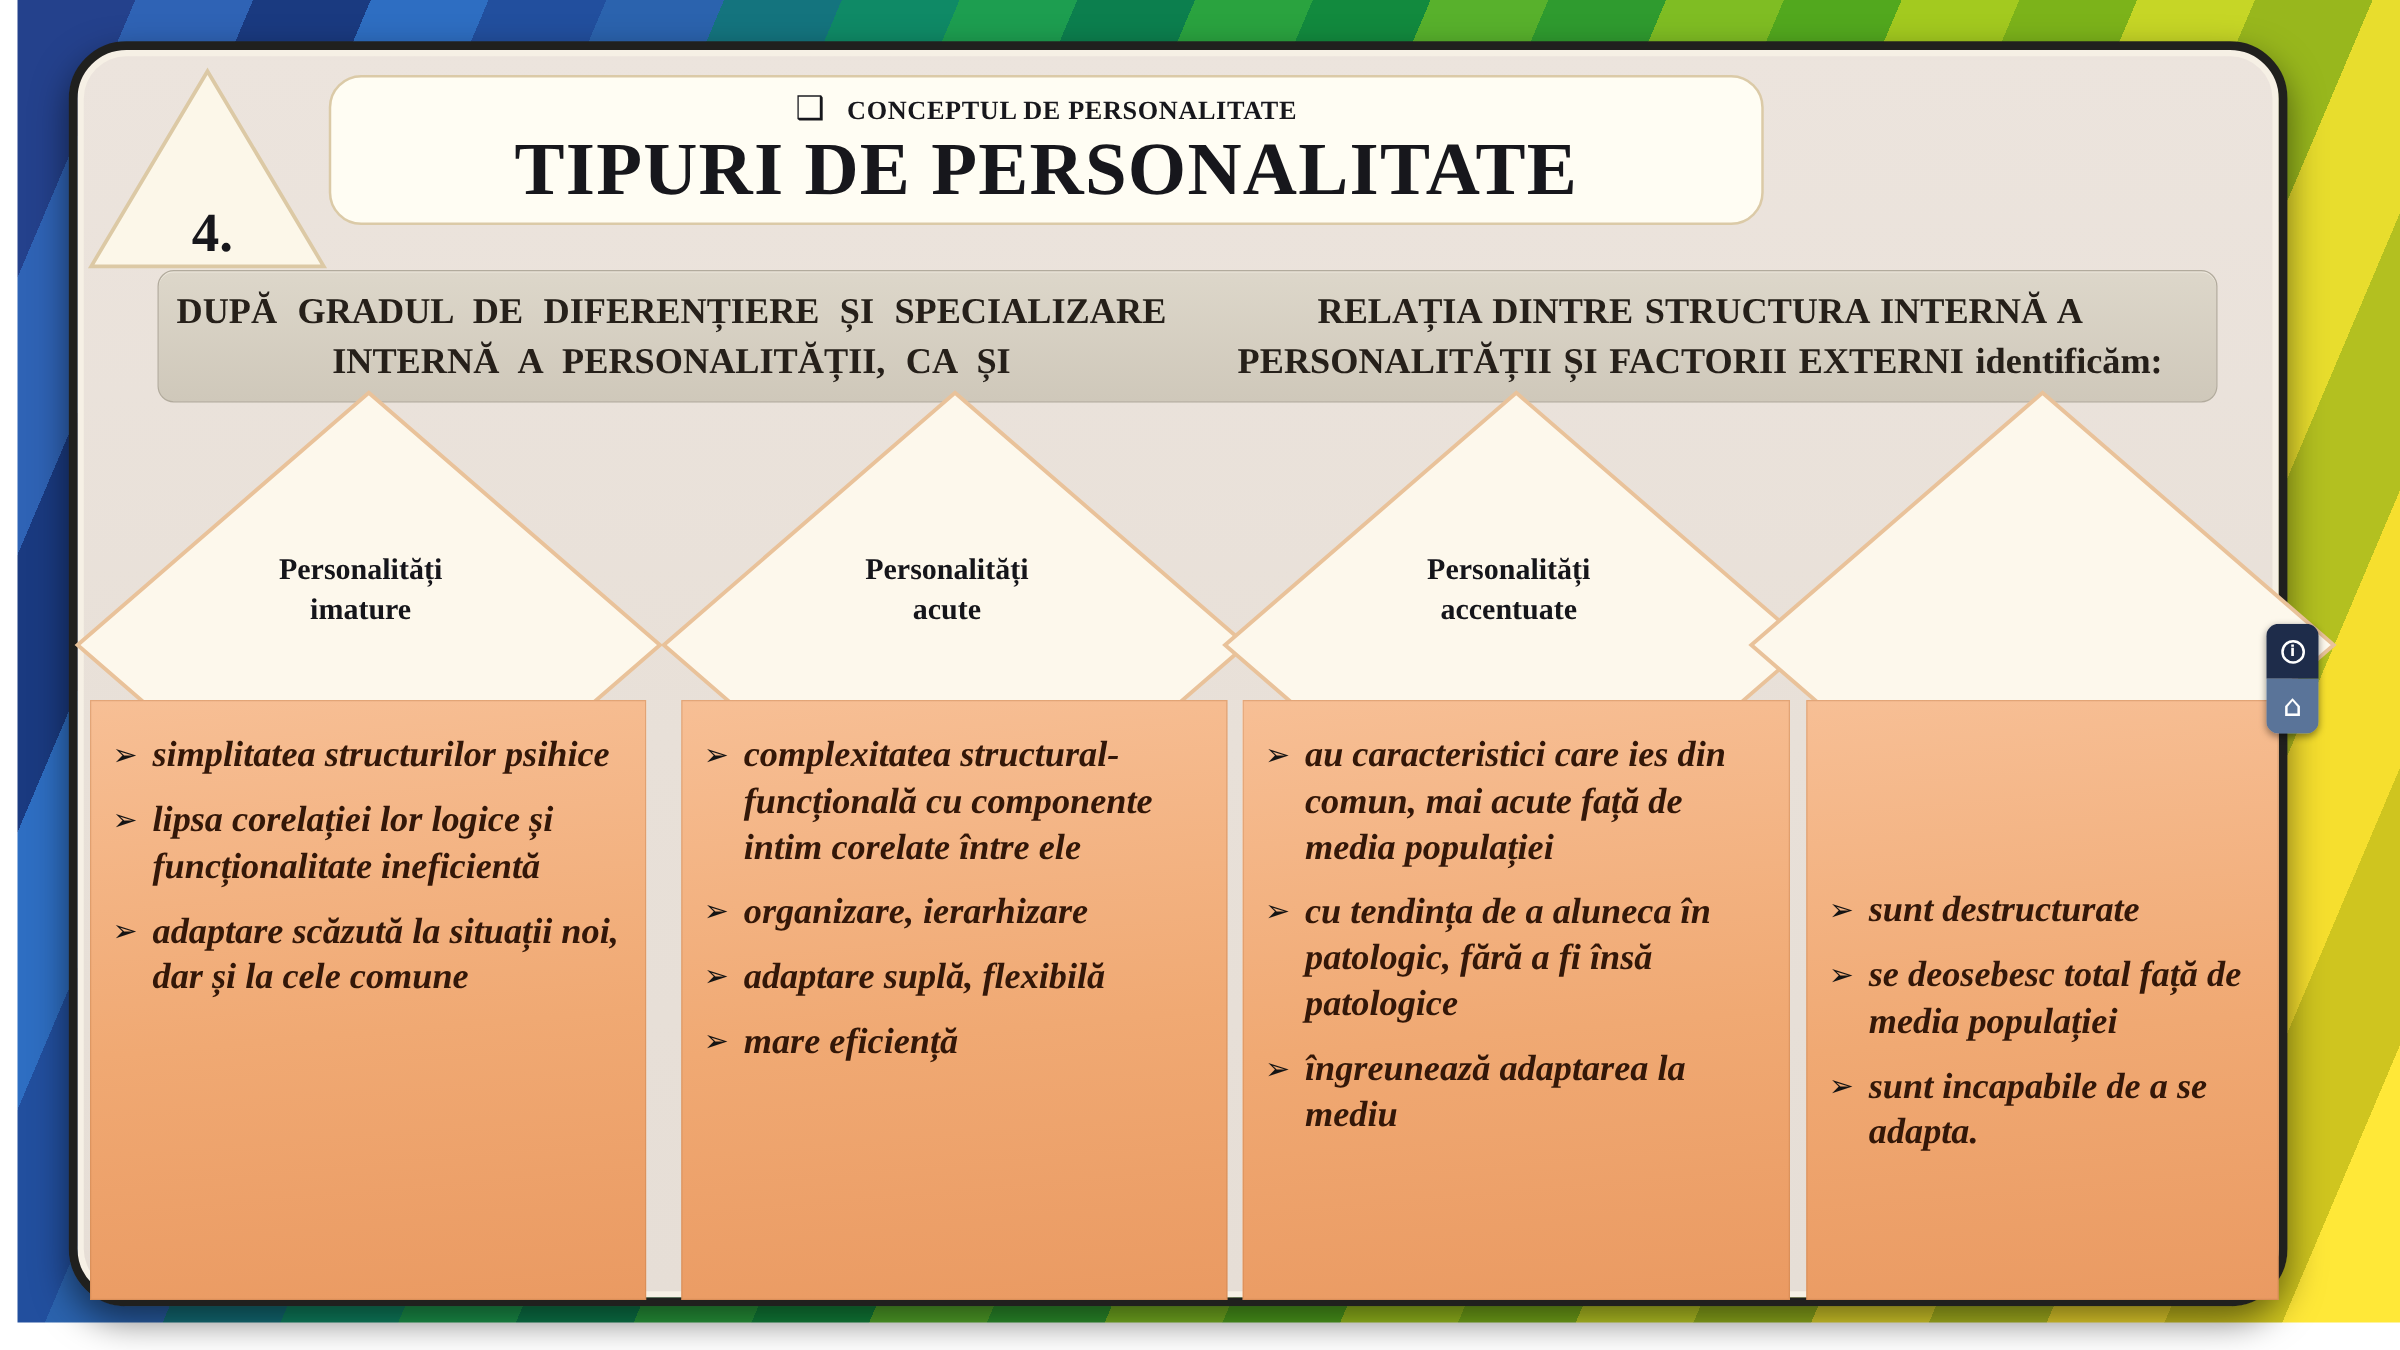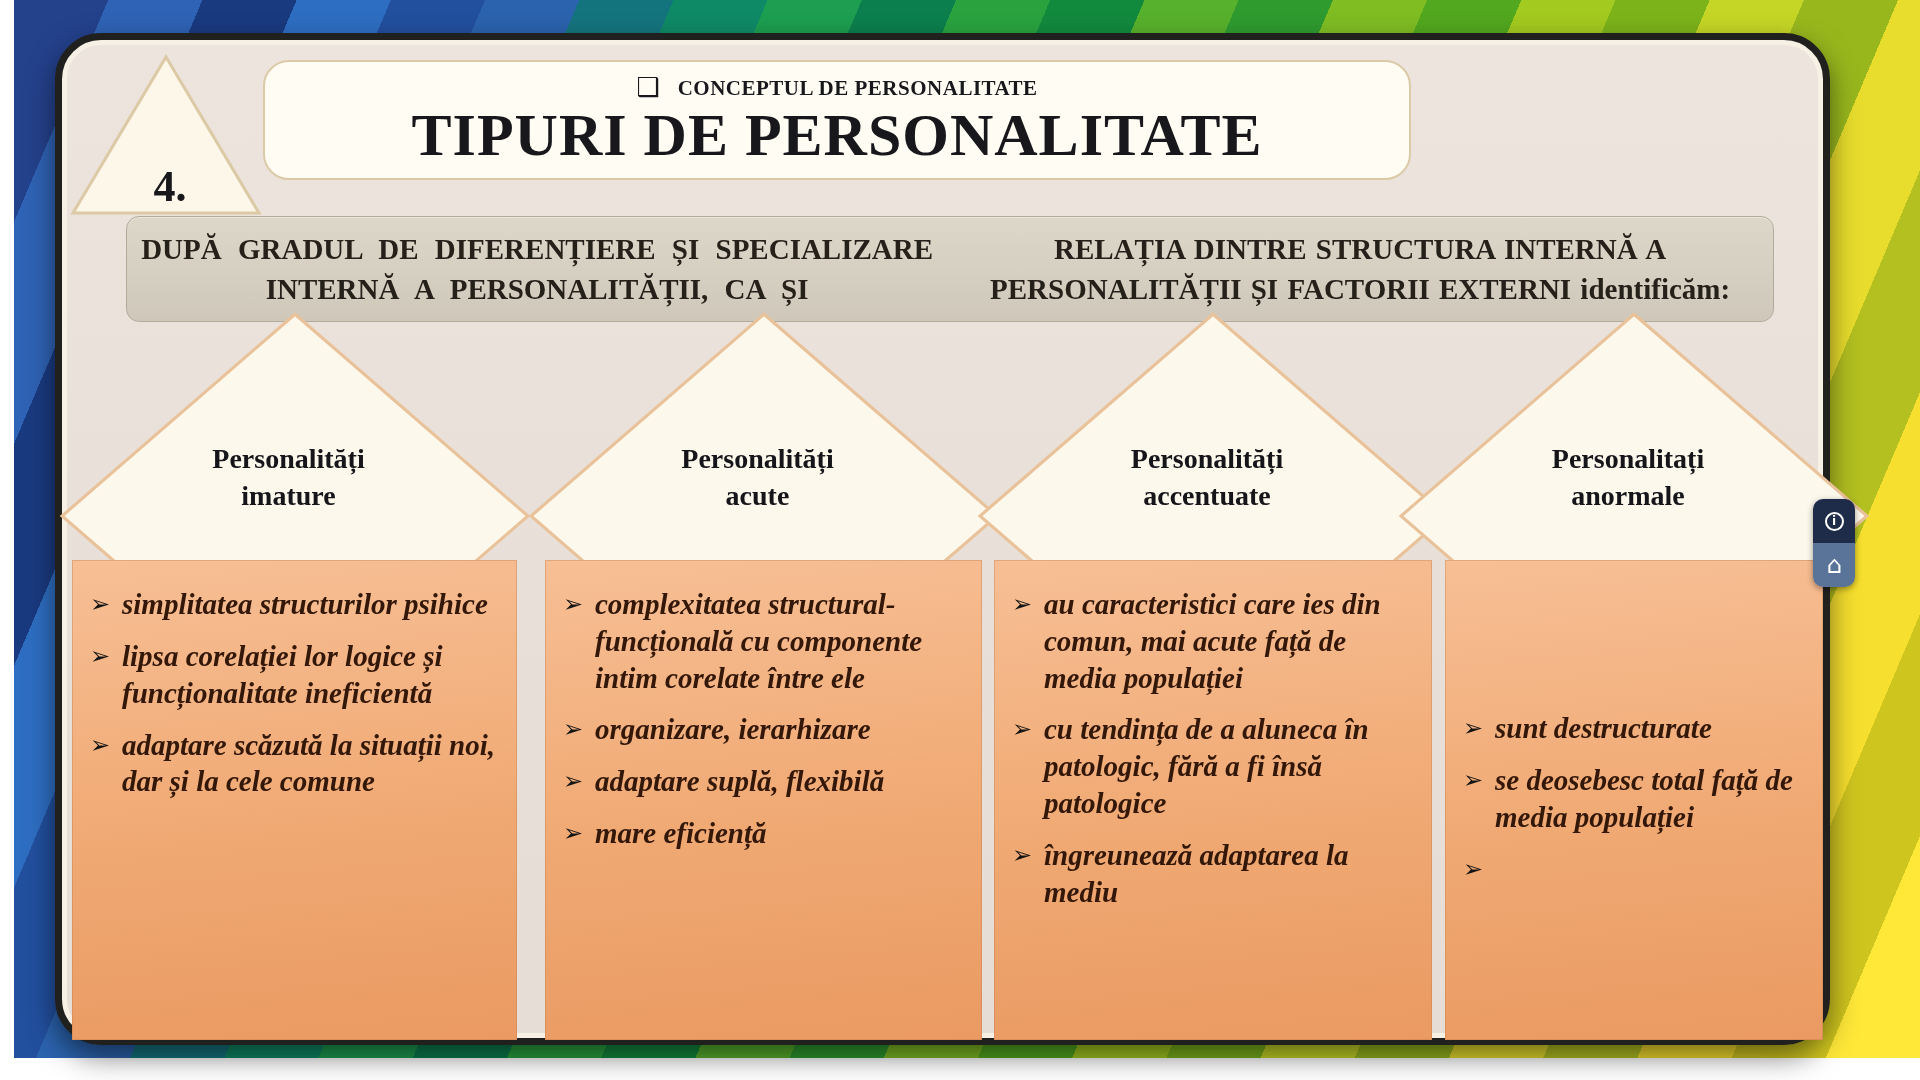--- a/index.html
+++ b/index.html
@@ -72,21 +72,21 @@
   .col-2 { left: 932px;  width: 438px; }
   .col-3 { left: 1383px; width: 378px; }
 
   .diamond-area { position: absolute; left: 0; top: 0; width: 100%; height: 252px; }
   .diamond-area svg {
     position: absolute; left: 50%; top: 0; transform: translateX(-50%);
     width: 480px; height: 416px; overflow: visible;
   }
   .diamond-label {
     position: absolute; left: 0; right: 12px; top: 133px; text-align: center;
-    font-size: 28px; font-weight: bold; color: #15151a; line-height: 1.32;
+    font-size: 24px; font-weight: bold; color: #15151a; line-height: 1.32;
   }
 
   .orange-box {
     position: absolute; left: 0; top: 252px; right: 0; height: 480px;
     background: linear-gradient(175deg, #f7bf95 0%, #f0a973 55%, #ea9a62 100%);
     box-shadow: inset 0 0 0 1px rgba(190,120,70,.35);
     padding: 26px 16px 10px 14px; z-index: 2;
   }
   .orange-box.pad-down { padding-top: 150px; }
   .bullet-row { display: flex; align-items: flex-start; margin-bottom: 15px; }
@@ -219,36 +219,33 @@
           <span class="bullet-text">îngreunează adaptarea la mediu</span>
         </div>
       </div>
     </section>
 
     <section class="column col-3">
       <div class="diamond-area">
         <svg viewBox="0 0 460 400">
           <polygon points="230,6 454,200 230,394 6,200" fill="#fdf8ec" stroke="#e9c29a" stroke-width="3"></polygon>
         </svg>
-        <div class="diamond-label">
-          <div>Personalitați</div>
-          <div>anormale</div>
-        </div>
       </div>
       <div class="orange-box pad-down">
         <div class="bullet-row">
           <span class="marker">➢</span>
           <span class="bullet-text">sunt destructurate</span>
         </div>
         <div class="bullet-row">
           <span class="marker">➢</span>
           <span class="bullet-text">se deosebesc total față de media populației</span>
         </div>
         <div class="bullet-row">
           <span class="marker">➢</span>
+          <span class="bullet-text">sunt incapabile de a se adapta.</span>
         </div>
       </div>
     </section>
 
   </div>
 </div>
 
 <div class="overlay-buttons">
   <button class="overlay-btn info">
     <span class="ring-icon">i</span>

